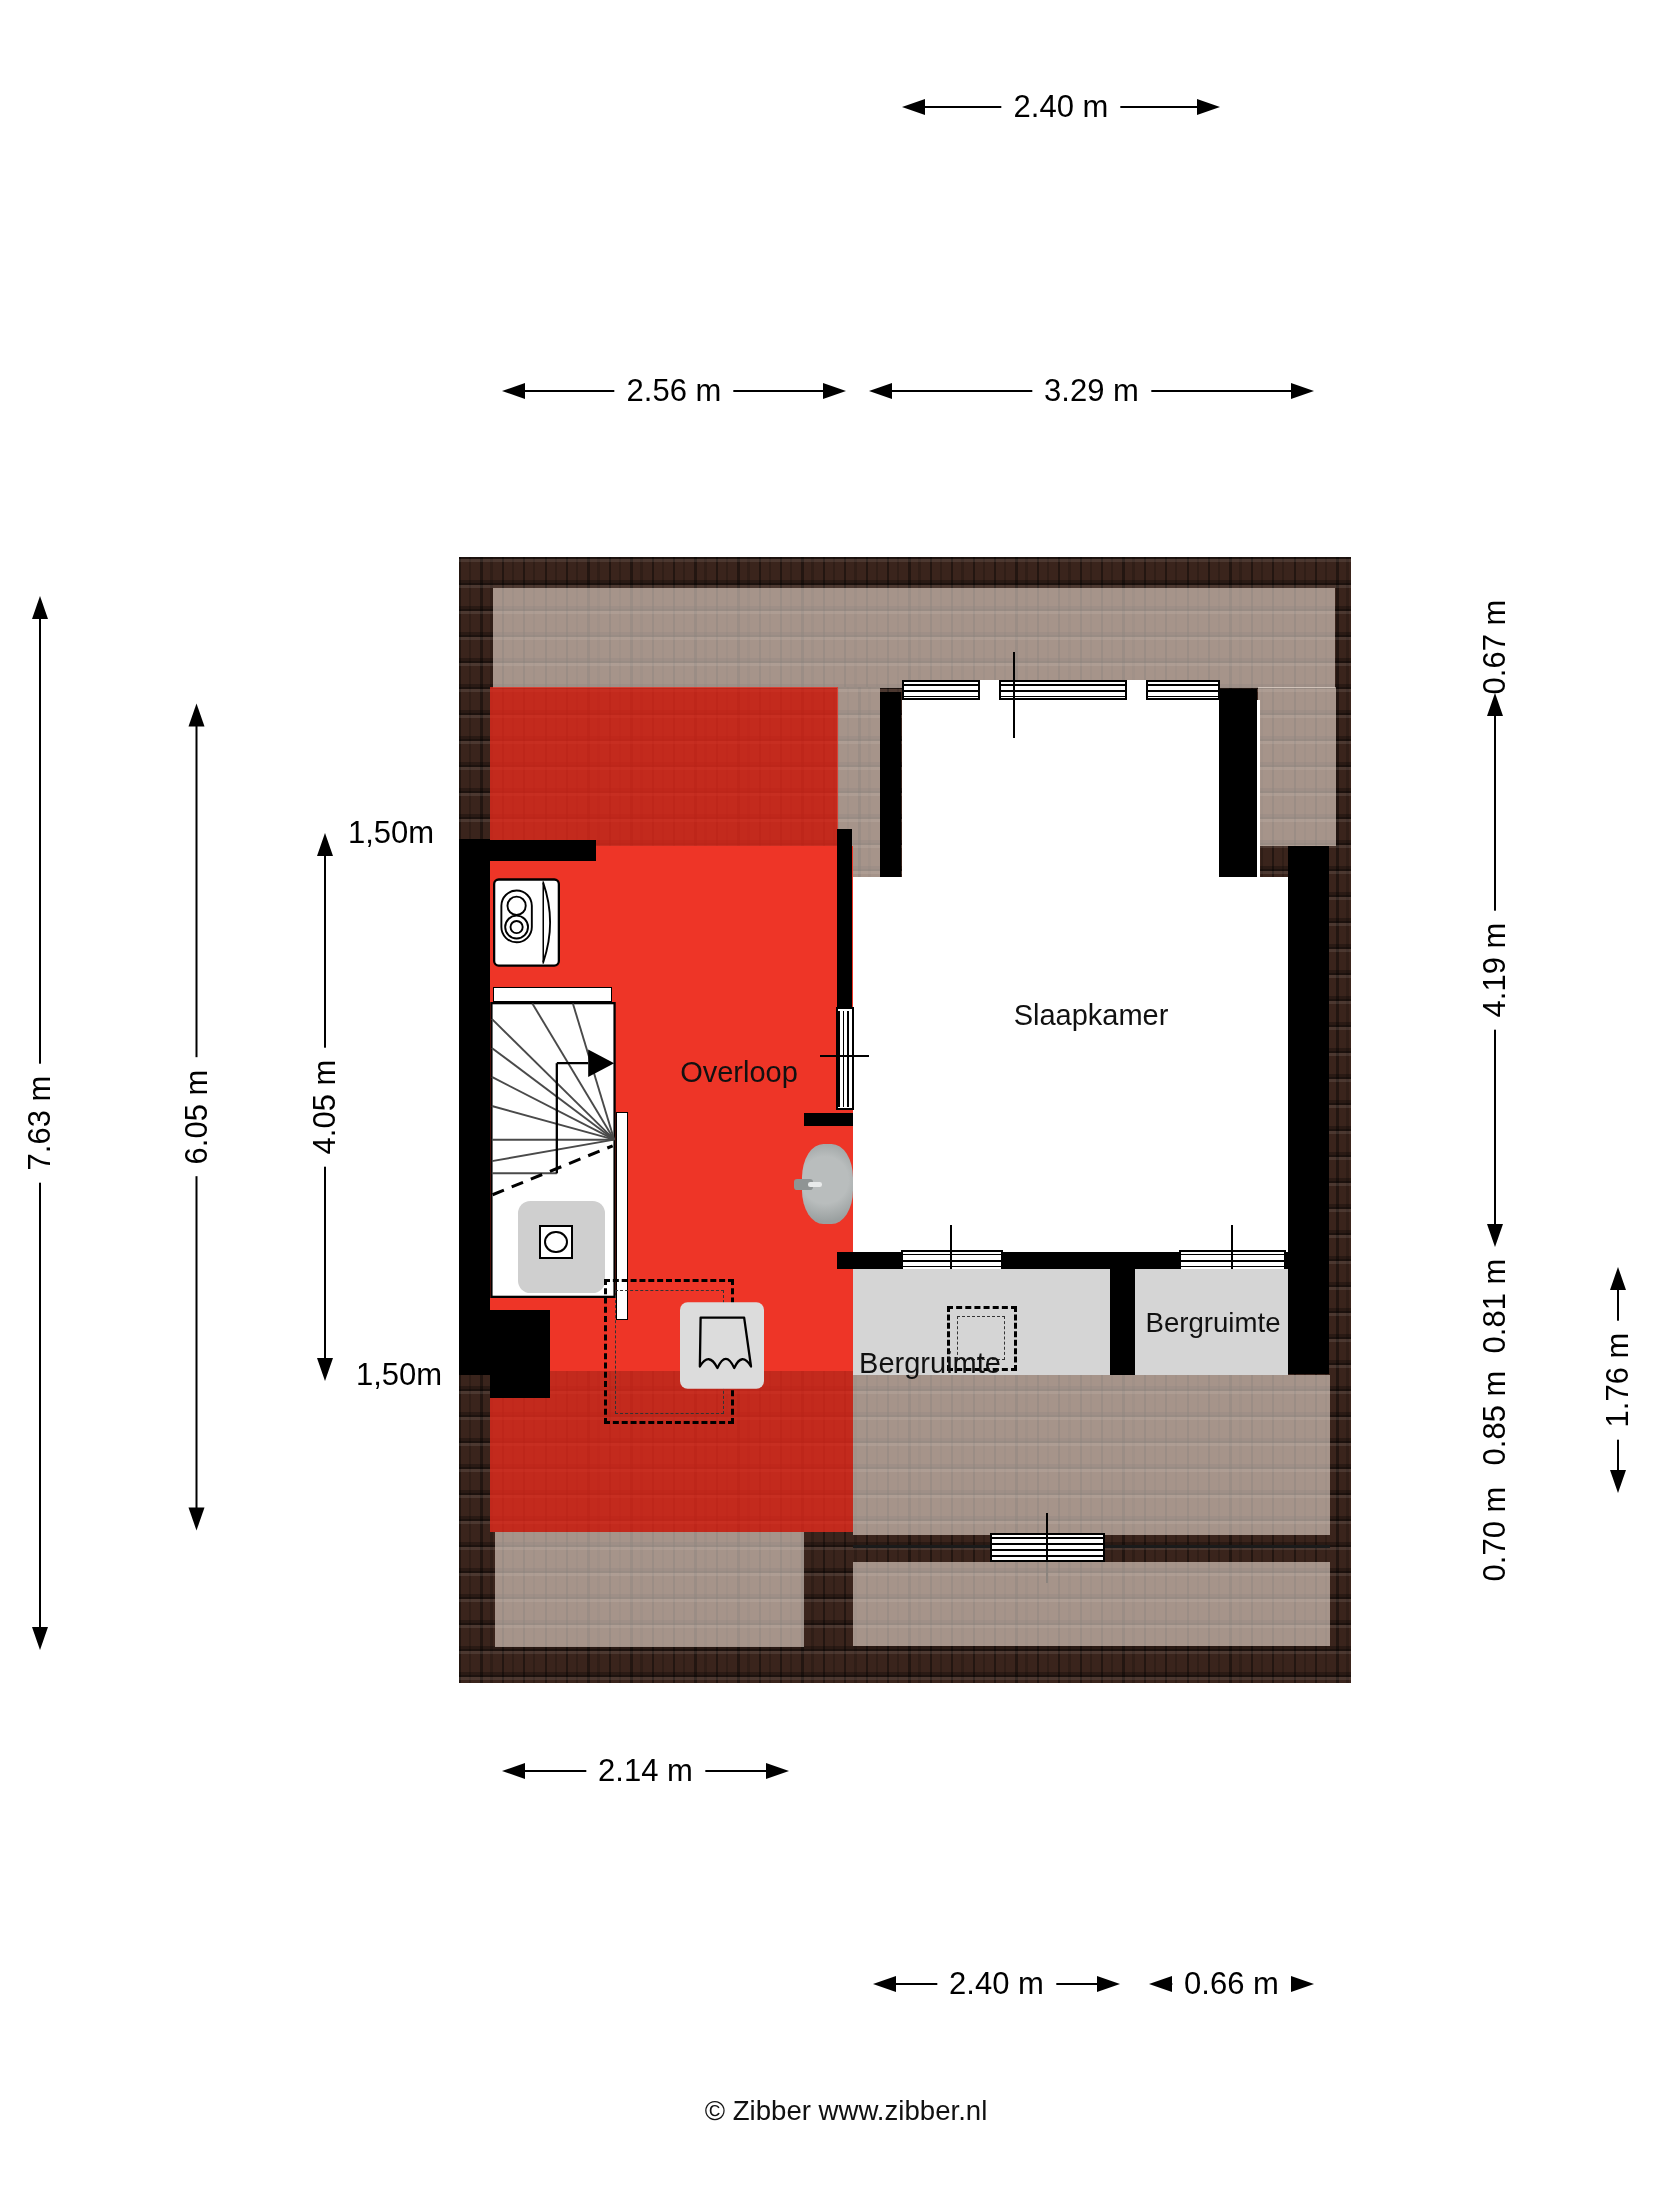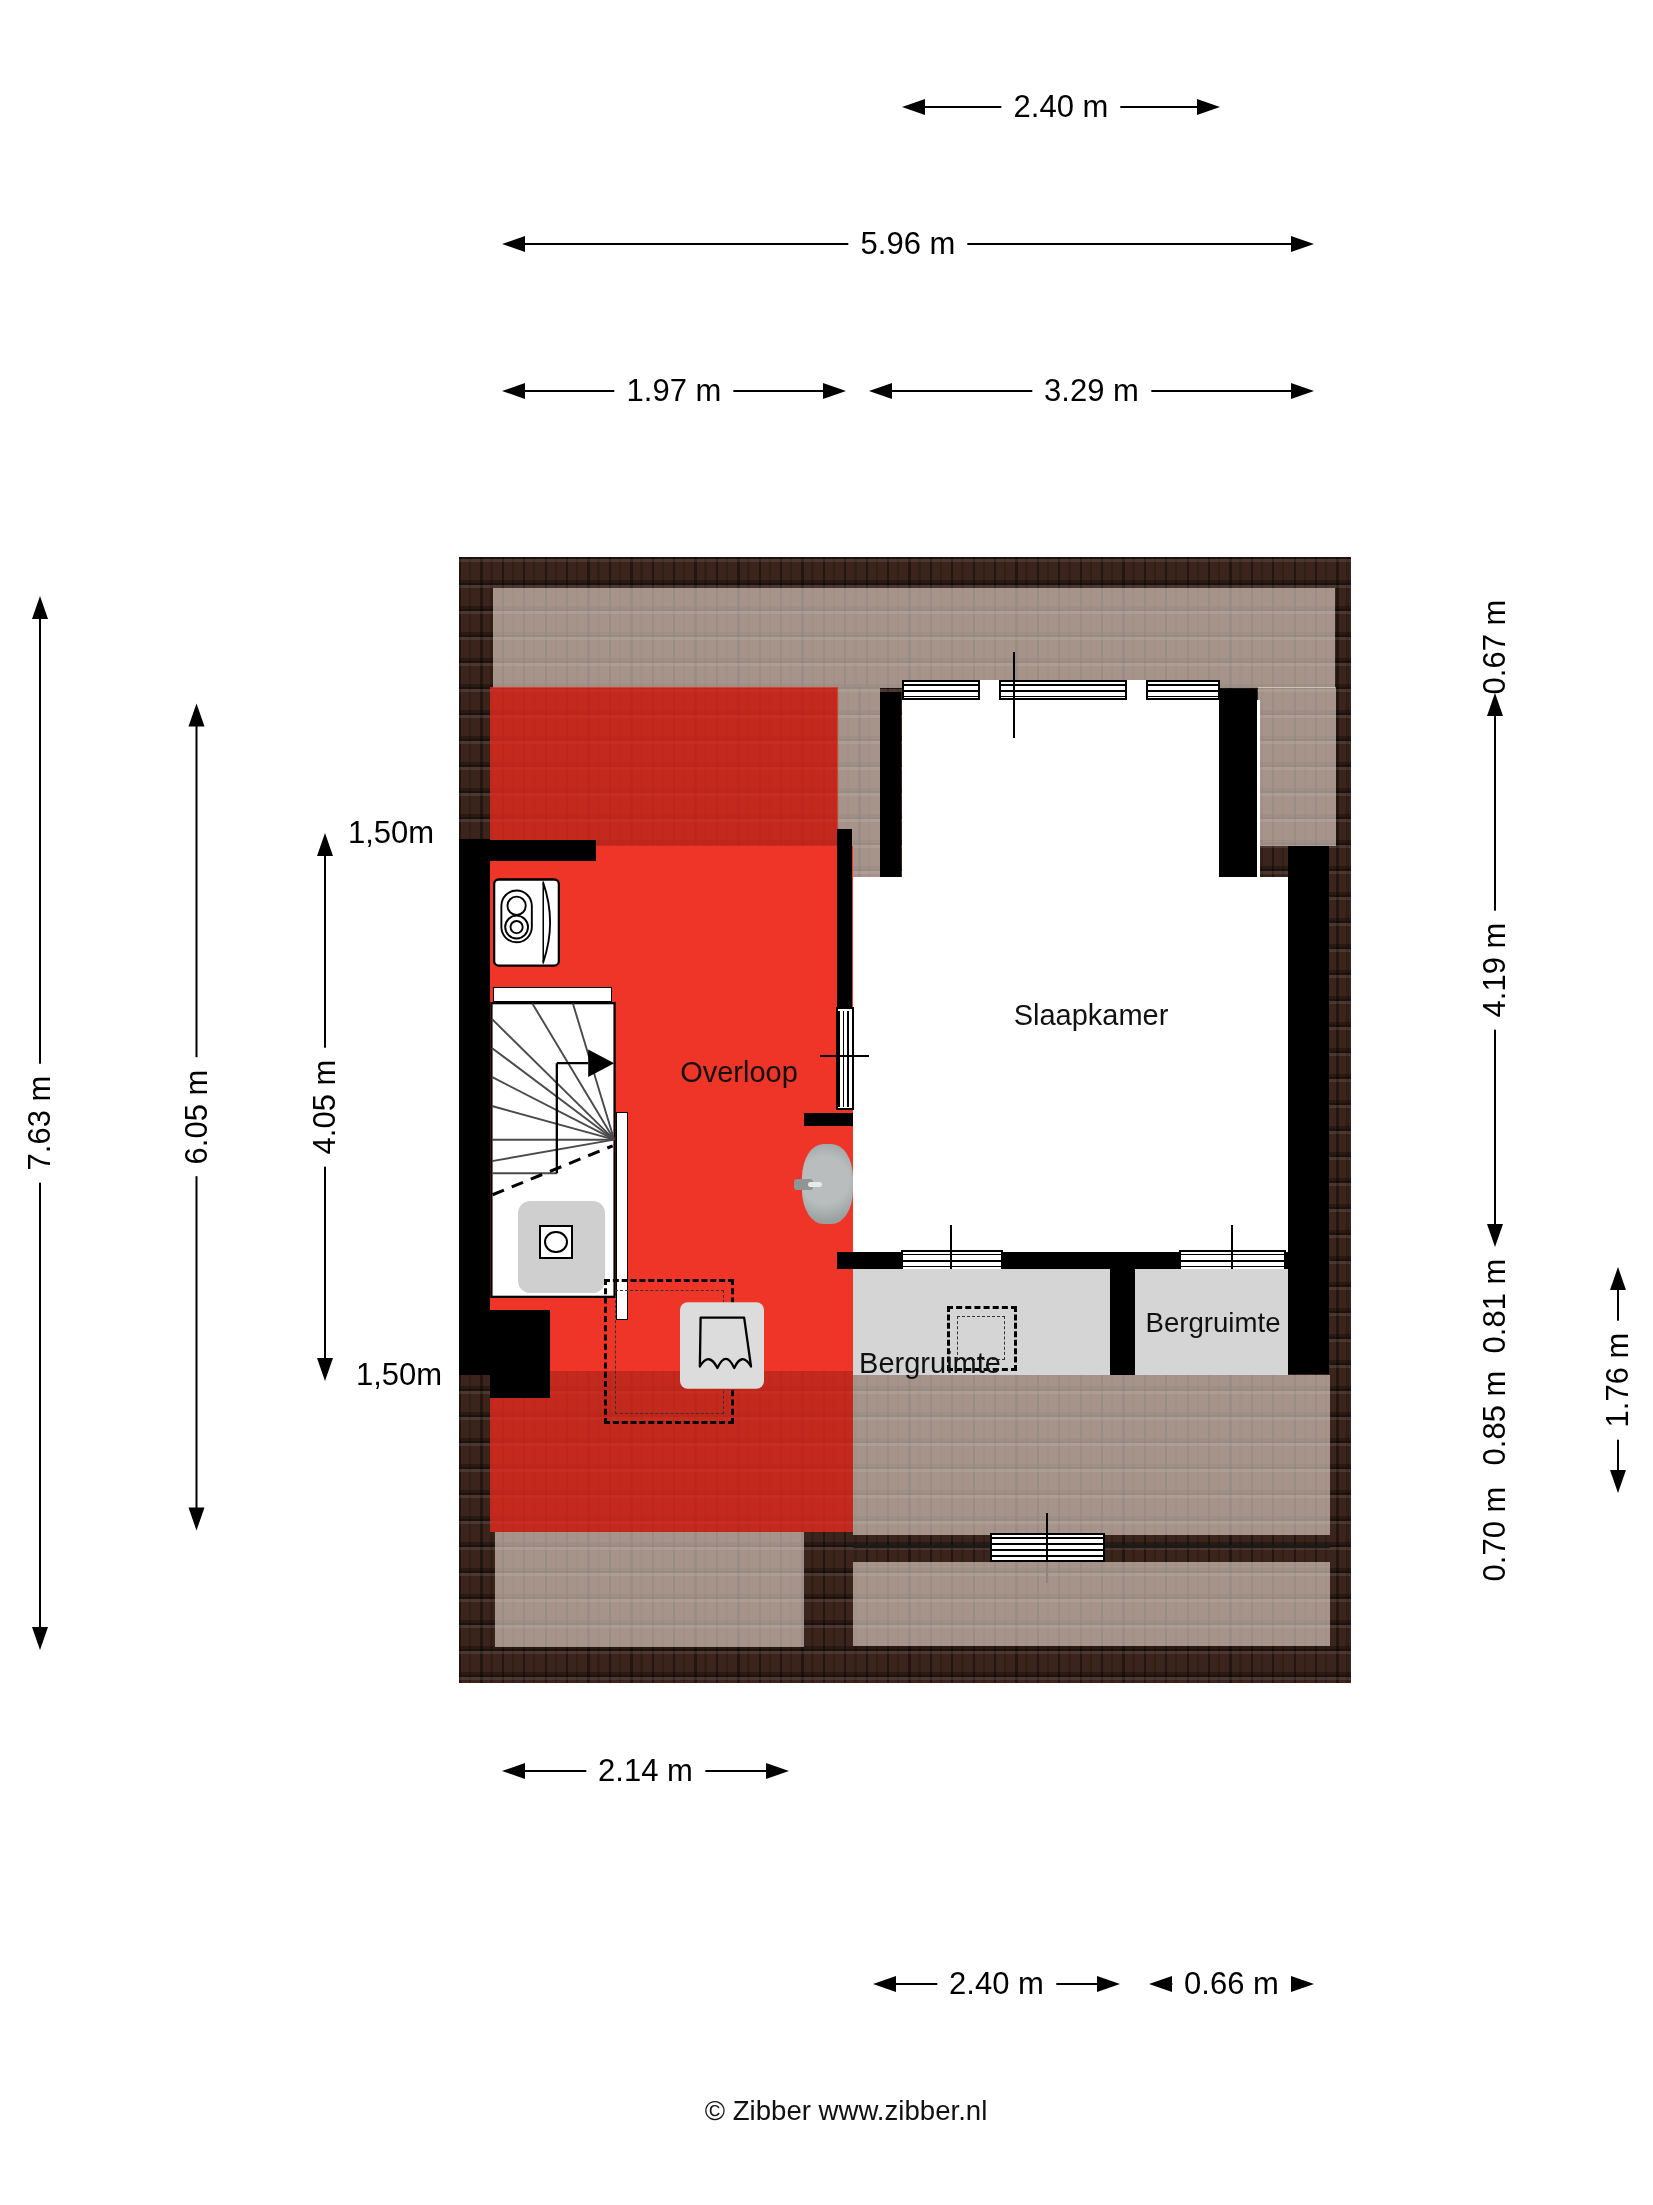--- a/index.html
+++ b/index.html
@@ -64,27 +64,23 @@
 </style>
 </head>
 <body>
 
 <div id="page">
 
   <div class="dim" style="left:902px;top:90px;width:318px">
     <i class="ln"></i>
       <span class="lbl">2.40 m</span>
   </div>
-  <div class="dim" style="left:502px;top:227px;width:812px">
-    <i class="ln"></i>
-      <span class="lbl">5.96 m</span>
-  </div>
   <div class="dim" style="left:502px;top:374px;width:344px">
     <i class="ln"></i>
-      <span class="lbl">1.97 m</span>
+      <span class="lbl">2.56 m</span>
   </div>
   <div class="dim" style="left:869px;top:374px;width:445px">
     <i class="ln"></i>
       <span class="lbl">3.29 m</span>
   </div>
 
   <div class="dim v" style="left:-487px;top:1106px;width:1054px">
     <i class="ln"></i>
       <span class="lbl">7.63 m</span>
   </div>

